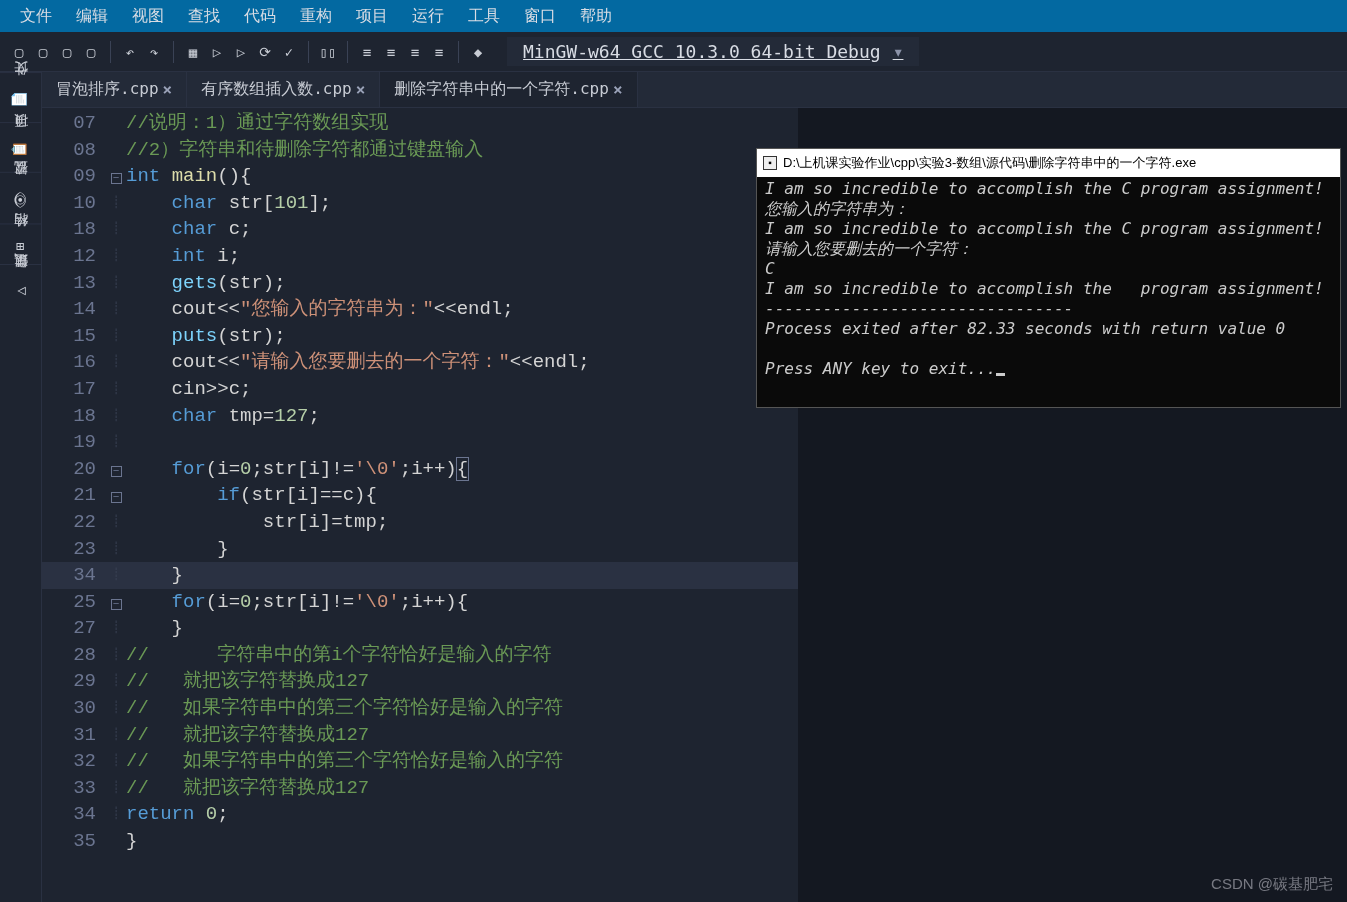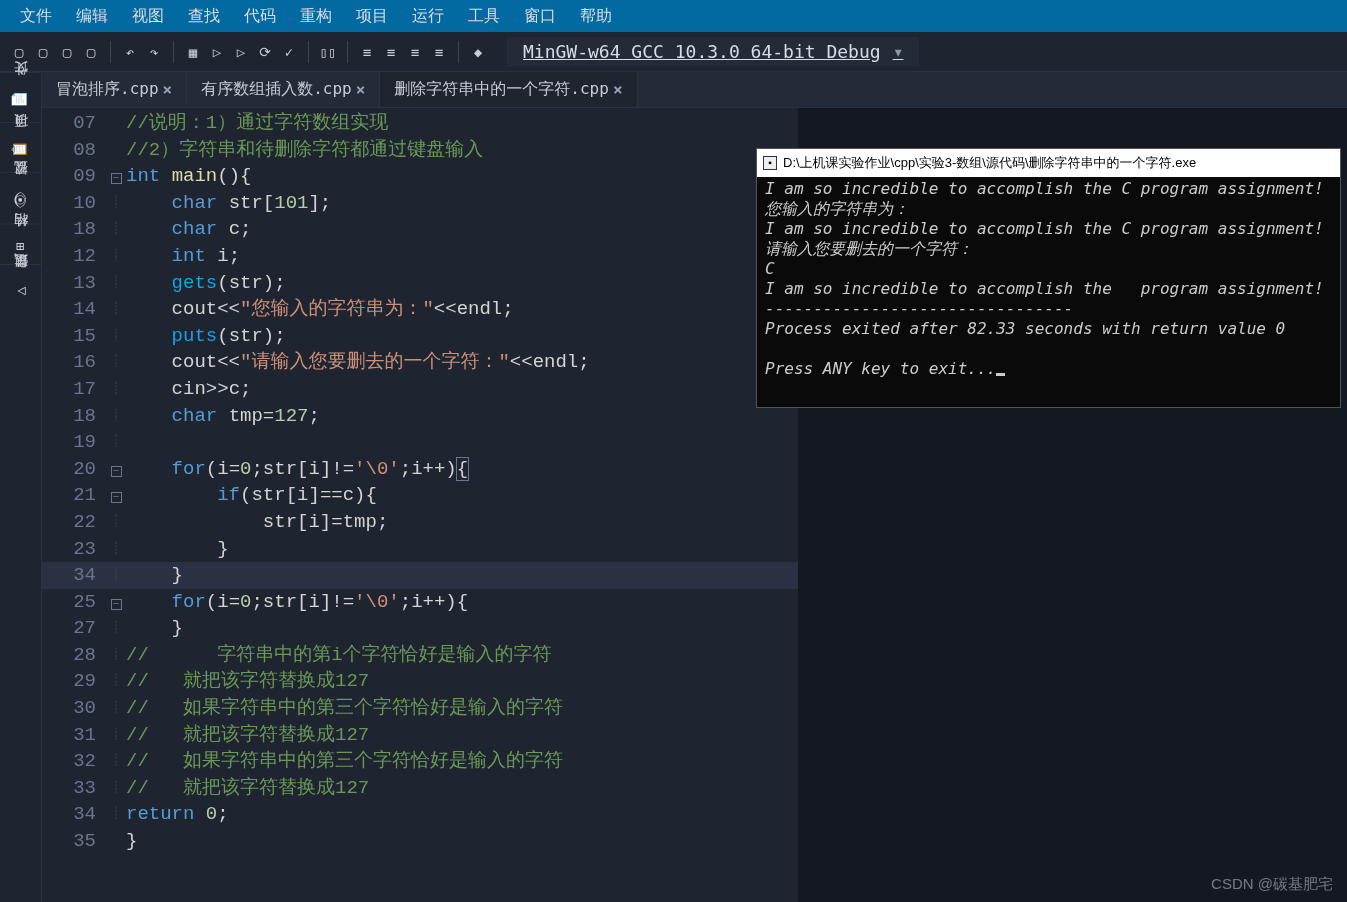--- a/index.html
+++ b/index.html
@@ -135,21 +135,21 @@
     display:inline-block; width:11px; height:11px;
     border:1px solid #6b7590; line-height:9px; font-size:11px;
     text-align:center; color:#6b7590;
     position: relative; top: 2px;
   }
   .code { position: relative; }
   
   .c-kw { color: #569cd6; }
   .c-type { color: #569cd6; }
   .c-fn { color: #dcdcaa; }
-  .c-fn2 { color: #0ea5e9; }
+  .c-fn2 { color: #7dd3fc; }
   .c-id { color: #d4d4d4; }
   .c-op { color: #d4d4d4; }
   .c-num { color: #b5cea8; }
   .c-str { color: #ce9178; }
   .c-cmt { color: #6a9955; }
   .c-punc { color: #d4d4d4; }
   .cursor-box { outline:1px solid #6b7590; }
   
   .console-win {
     position: absolute;

